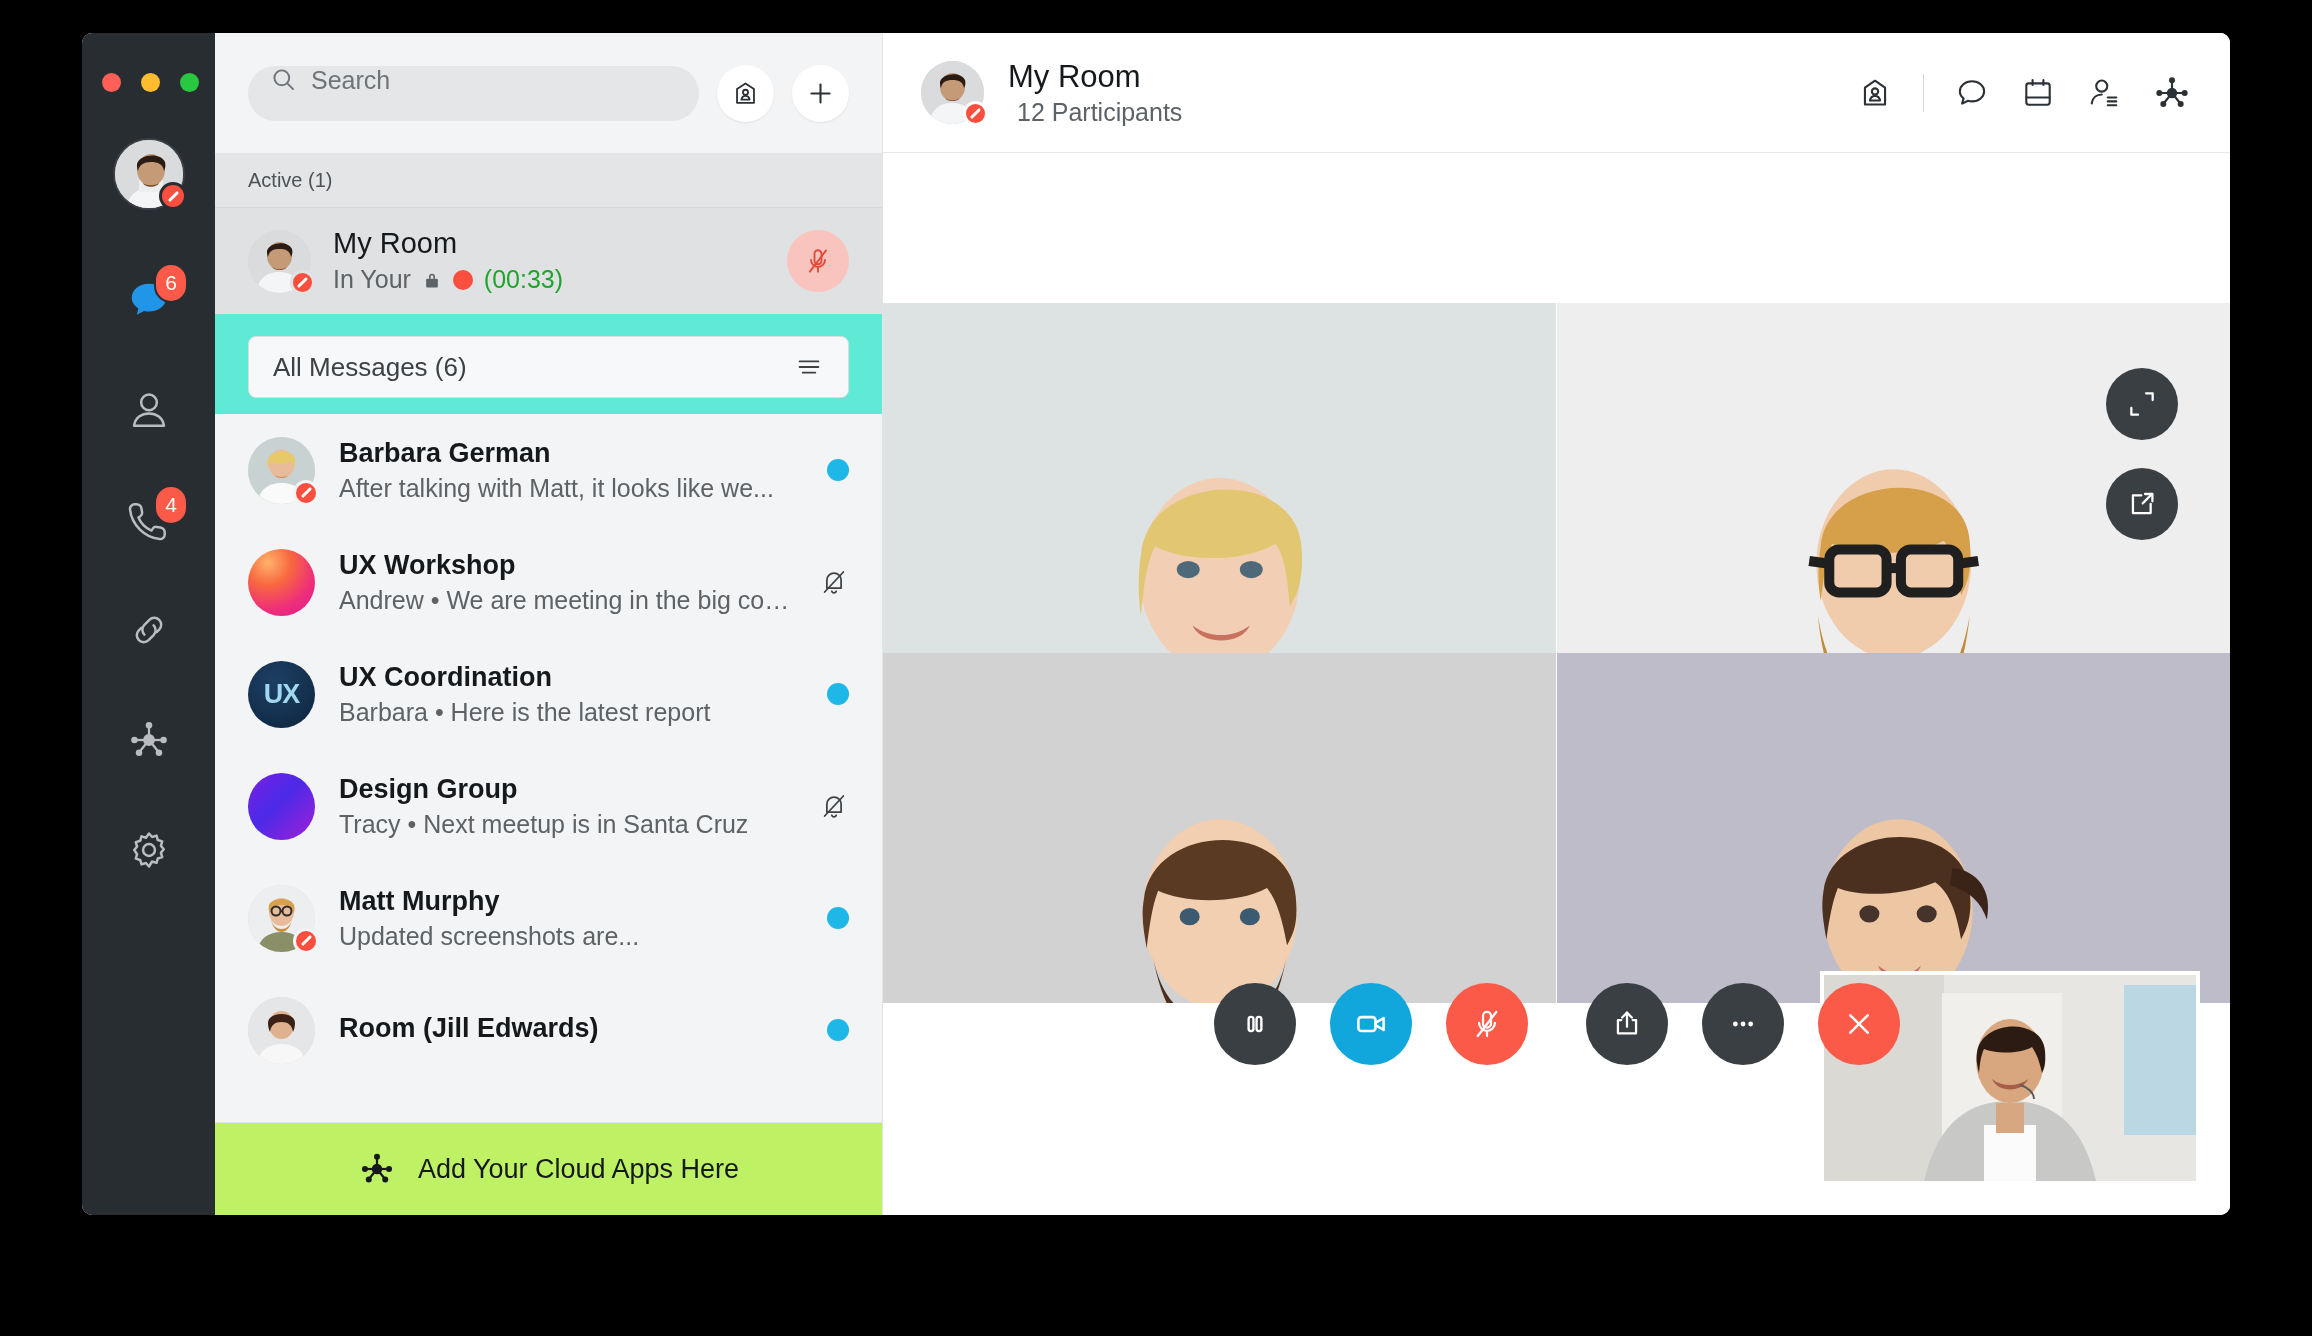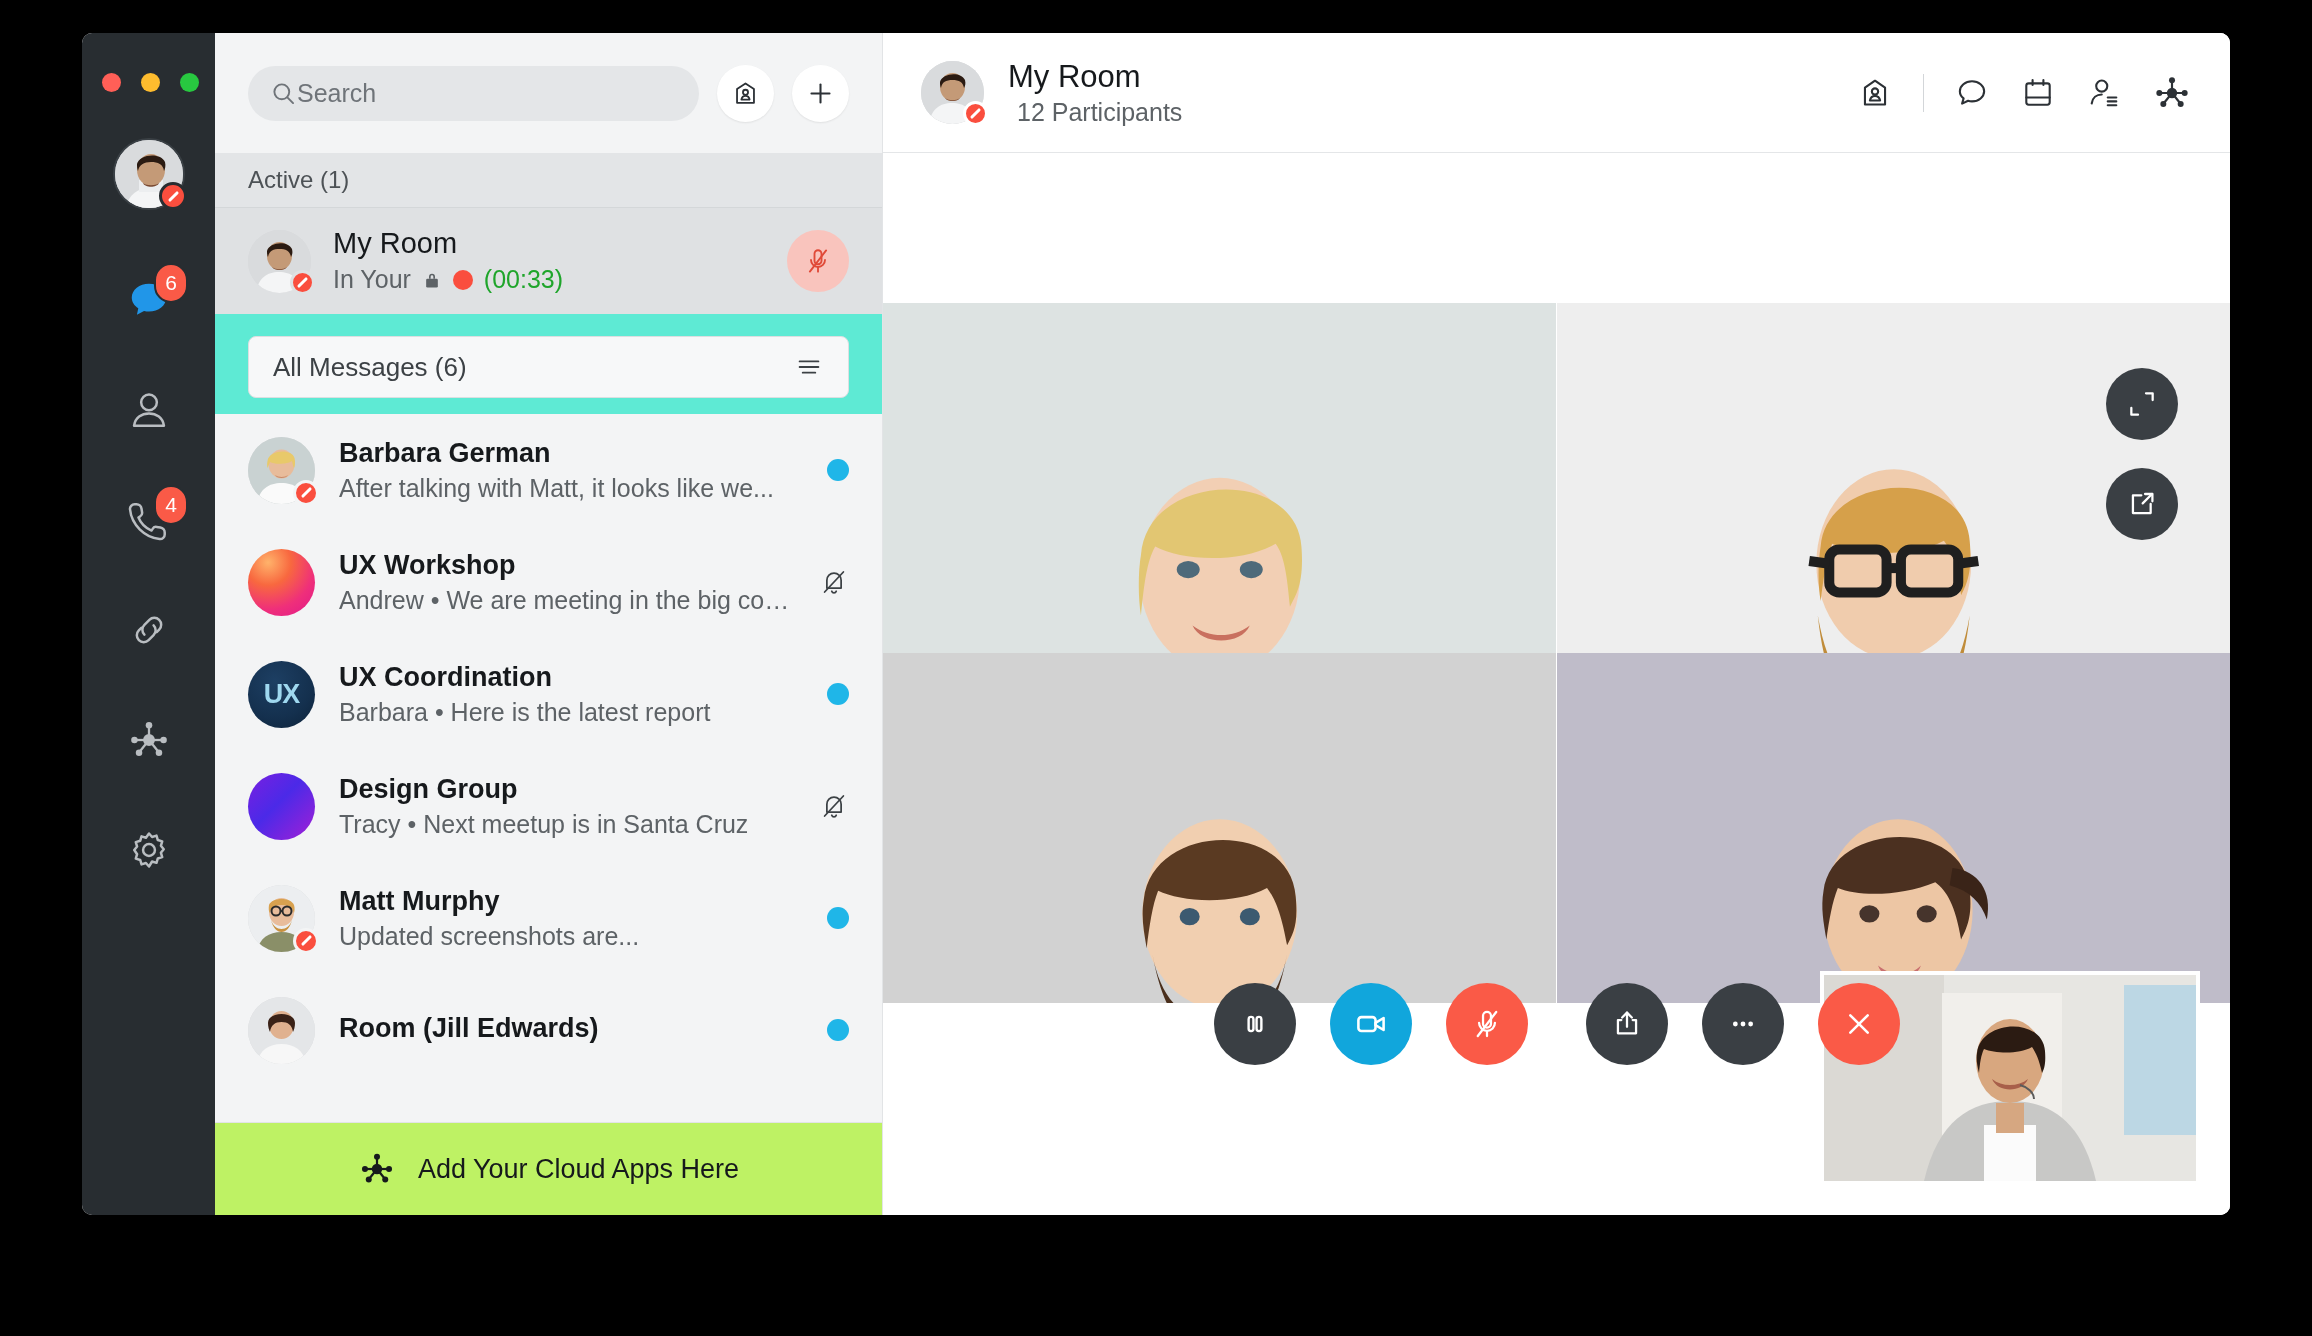--- a/index.html
+++ b/index.html
@@ -89,40 +89,40 @@
     position: relative;
   }
   .conv-top {
     height: 120px; display: flex; align-items: center;
     padding: 0 33px; gap: 18px;
     background: #f3f4f5;
   }
   .search-box {
     flex: 1; height: 55px; border-radius: 28px;
     background: #e4e6e8;
-    display: flex; align-items: center; 
+    display: flex; align-items: flex-start; gap: 14px;
     padding: 0 22px;
   }
   .search-box span {
     font-size: 25px; color: #6f7479;
   }
   .round-btn {
     width: 57px; height: 57px; border-radius: 50%;
     background: #ffffff;
     display: flex; align-items: center; justify-content: center;
     flex: 0 0 57px; cursor: pointer;
     box-shadow: 0 1px 2px rgba(0,0,0,.08);
   }
 
   .section-head {
     height: 55px;
     background: #e3e5e7;
     display: flex; align-items: center;
     padding: 16px 33px;
-    font-size: 24px; color: #4d5256;
+    font-size: 20px; color: #4d5256;
     border-bottom: 1px solid #d4d7d9;
   }
 
   .active-row {
     height: 106px;
     background: #dfe1e3;
     display: flex; align-items: center;
     padding: 0 33px; gap: 22px;
     cursor: pointer;
   }

